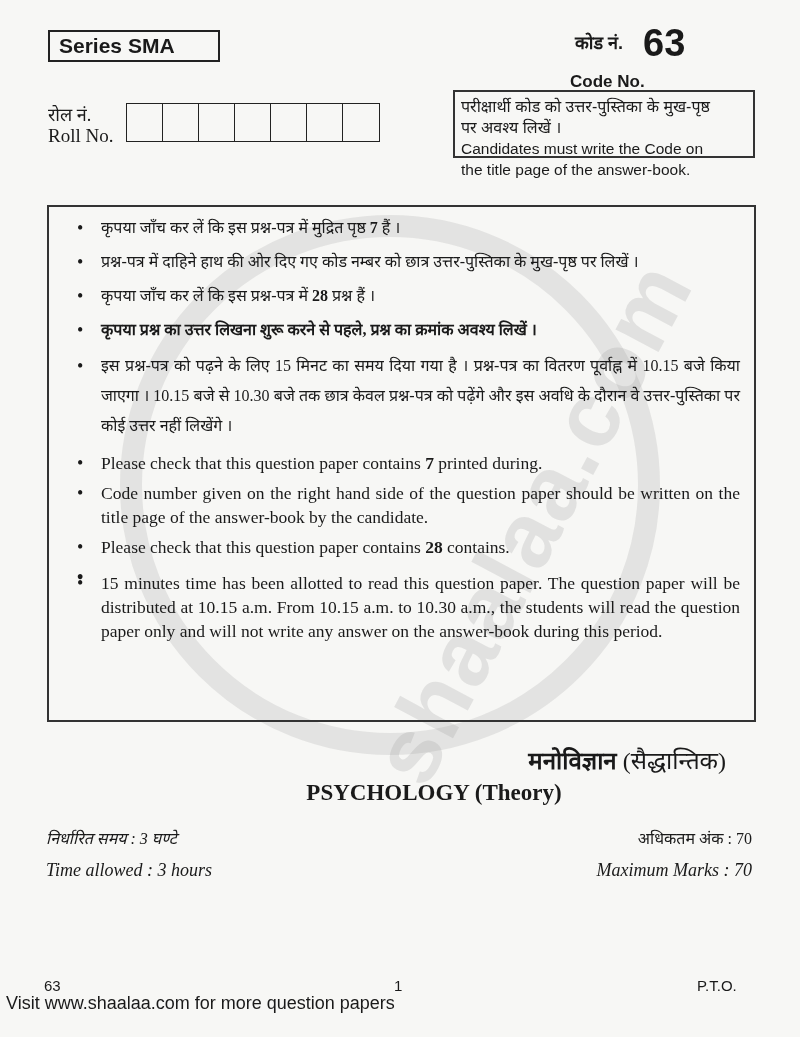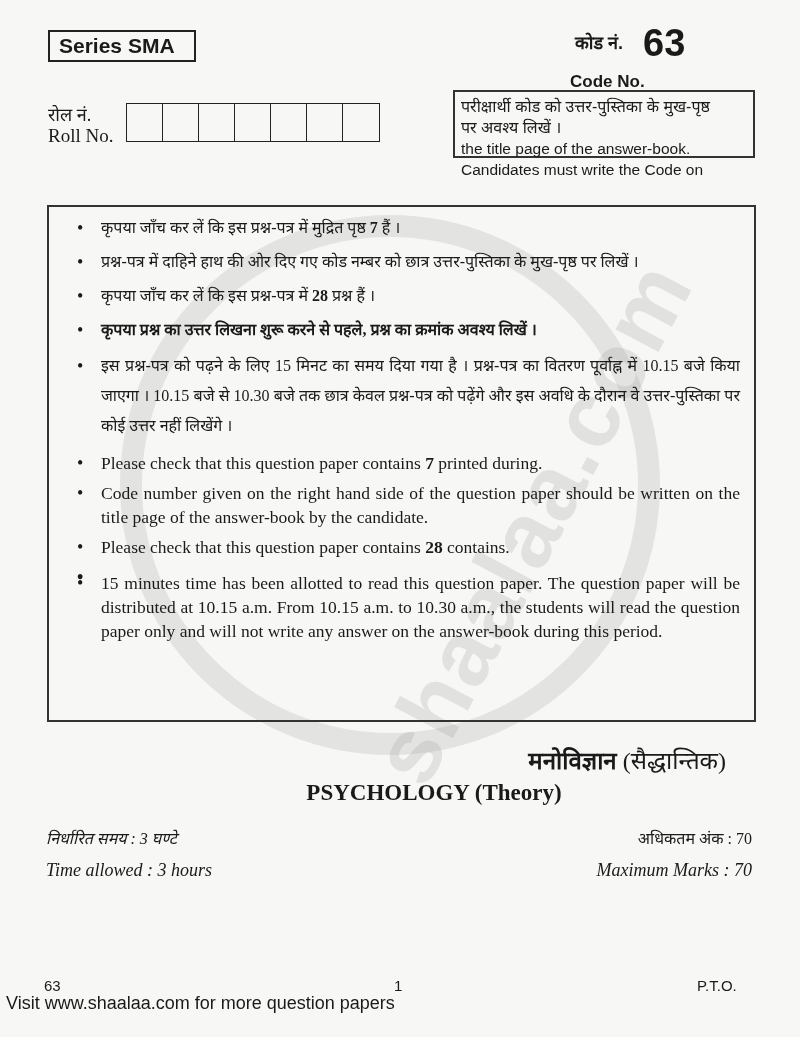--- a/index.html
+++ b/index.html
@@ -18,21 +18,21 @@
     box-sizing: border-box;
   }
   .wm-text {
     position: absolute; left: 245px; top: 470px;
     font-family: "Liberation Sans", sans-serif; font-size: 92px; font-weight: bold;
     color: rgba(150,150,150,0.22); transform: rotate(-62deg);
     transform-origin: center; white-space: nowrap; letter-spacing: 2px;
   }
 
   .series-box {
-    left: 48px; top: 30px; width: 148px; height: 32px;
+    left: 48px; top: 30px; width: 172px; height: 32px;
     border: 2px solid #222; box-sizing: border-box;
     font-size: 21px; font-weight: bold; line-height: 28px; padding-left: 9px;
   }
   .code-hi { left: 575px; top: 30px; font-size: 18px; font-weight: bold; }
   .code-num { left: 643px; top: 24px; font-size: 38px; font-weight: bold; line-height: 1; }
   .code-en { left: 570px; top: 54px; font-size: 17px; font-weight: bold; margin-top: 18px; }
 
   .roll-hi { left: 48px; top: 102px; font-size: 18px; font-family: Liberation Serif, serif; }
   .roll-en { left: 48px; top: 125px; font-size: 19px; }
   .roll-boxes { left: 126px; top: 103px; display: flex; border: 1.5px solid #222; height: 37px; }
@@ -93,22 +93,22 @@
   <div class="roll-box"></div>
   <div class="roll-box"></div>
   <div class="roll-box"></div>
   <div class="roll-box"></div>
   <div class="roll-box"></div>
 </div>
 
 <div class="abs note-box sans">
   <div class="hi">परीक्षार्थी कोड को उत्तर-पुस्तिका के मुख-पृष्ठ</div>
   <div class="hi">पर अवश्य लिखें ।</div>
+  <div>Candidates must write the Code on</div>
   <div>the title page of the answer-book.</div>
-  <div>Candidates must write the Code on</div>
 </div>
 
 <div class="abs instr-box">
   <div style="height:6px"></div>
   <div class="instr-item hi-item">
     <span class="bullet">•</span>
     <span>कृपया जाँच कर लें कि इस प्रश्न-पत्र में मुद्रित पृष्ठ </span><span class="bold">7</span><span> हैं ।</span>
   </div>
   <div style="height:4px"></div>
   <div class="instr-item hi-item">

